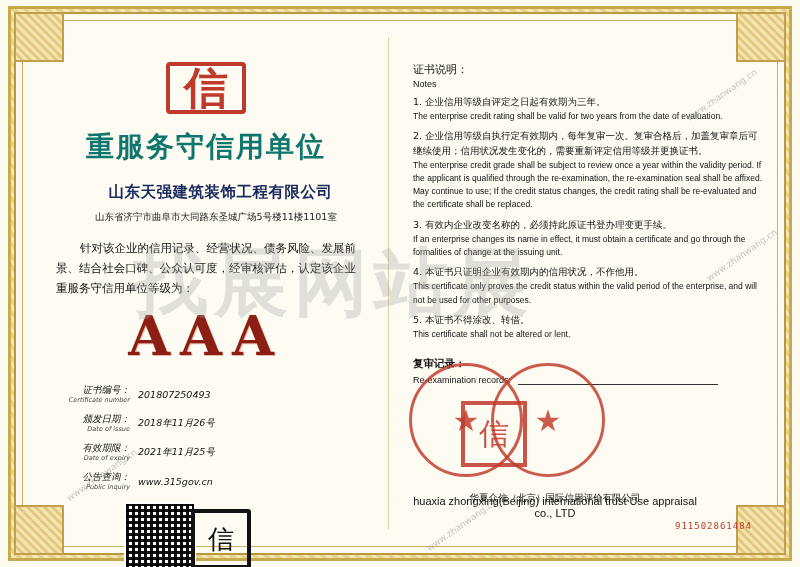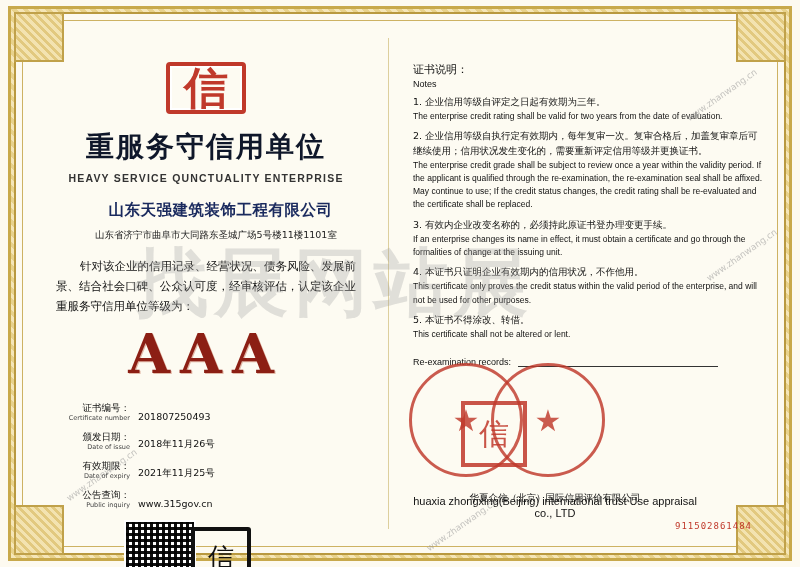--- a/index.html
+++ b/index.html
@@ -62,21 +62,21 @@
   .seal-logo{
     width:72px;height:78px;border:4px solid #c0392b;border-radius:4px;
     display:flex;align-items:center;justify-content:center;
     color:#c0392b;font-family:"DejaVu Serif", serif;font-weight:bold;
     font-size:44px;line-height:1;
     box-shadow:inset 0 0 0 2px #fff;
   }
   .main-title{
     margin-top:14px;
     font-family:"DejaVu Sans", sans-serif;
-    font-size:28px;font-weight:bold;color:#0f172a;letter-spacing:2px;
+    font-size:28px;font-weight:bold;color:#0f766e;letter-spacing:2px;
   }
   .sub-title-en{
     margin-top:6px;font-size:10.5px;letter-spacing:1.2px;color:#333;
     font-weight:bold;
   }
   .rule{
     width:290px;height:1px;background:#9c9c9c;margin:7px 0 9px 0;
   }
   .company{
     font-size:15.5px;font-weight:bold;color:#1a2a5e;letter-spacing:0.5px;
@@ -96,21 +96,21 @@
   .grade{
     margin-top:6px;
     font-family:"DejaVu Serif", serif;
     font-size:54px;font-weight:bold;color:#8c1f14;letter-spacing:10px;
     text-shadow:1px 1px 0 #e2b9a8;
   }
   .fields{
     margin-top:16px;width:300px;font-size:9px;color:#111;
     font-family:"DejaVu Sans", sans-serif;
   }
-  .field-row{display:flex;margin-bottom:9px;align-items:flex-end;}
+  .field-row{display:flex;margin-bottom:9px;align-items:center;font-style:italic;}
   .field-label{width:74px;text-align:right;padding-right:8px;line-height:1.25;}
   .field-label .cn{display:block;font-size:9.5px;}
   .field-label .en{display:block;font-size:6.5px;color:#444;}
   .field-value{font-size:9.5px;}
   .bottom-row{
     margin-top:2px;width:300px;display:flex;align-items:flex-start;
   }
   .qr{
     width:68px;height:68px;margin-left:98px;
     background:
@@ -192,21 +192,20 @@
   <div class="corner bl"></div>
   <div class="corner br"></div>
 
   <div class="content">
 
     <div class="left-pane">
       <div class="seal-logo">
         <span>信</span>
       </div>
       <div class="main-title">重服务守信用单位</div>
-      <div class="sub-title-en">HEAVY SERVICE QUNCTUALITY ENTERPRISE</div>
       <div class="rule"></div>
       <div class="company">山东天强建筑装饰工程有限公司</div>
       <div class="address">山东省济宁市曲阜市大同路东圣城广场5号楼11楼1101室</div>
       <div class="para">针对该企业的信用记录、经营状况、债务风险、发展前景、结合社会口碑、公众认可度，经审核评估，认定该企业重服务守信用单位等级为：</div>
       <div class="grade">AAA</div>
 
       <div class="fields">
         <div class="field-row">
           <div class="field-label">
             <span class="cn">证书编号：</span>
@@ -266,20 +265,21 @@
       <div class="note-cn">3. 有效内企业改变名称的，必须持此原证书登办理变更手续。</div>
       <div class="note-en">If an enterprise changes its name in effect, it must obtain a certificate and go through the formalities of change at the issuing unit.</div>
 
       <div class="note-cn">4. 本证书只证明企业有效期内的信用状况，不作他用。</div>
       <div class="note-en">This certificate only proves the credit status within the valid period of the enterprise, and will not be used for other purposes.</div>
 
       <div class="note-cn">5. 本证书不得涂改、转借。</div>
       <div class="note-en">This certificate shall not be altered or lent.</div>
 
       <div class="reexam">
+        <div class="reexam-cn">复审记录：</div>
         <div class="reexam-en">
           <span>Re-examination records:</span>
           <span class="reexam-line"></span>
         </div>
       </div>
 
       <div class="stamp stamp1">
         <span class="star">★</span>
       </div>
       <div class="stamp stamp2">

